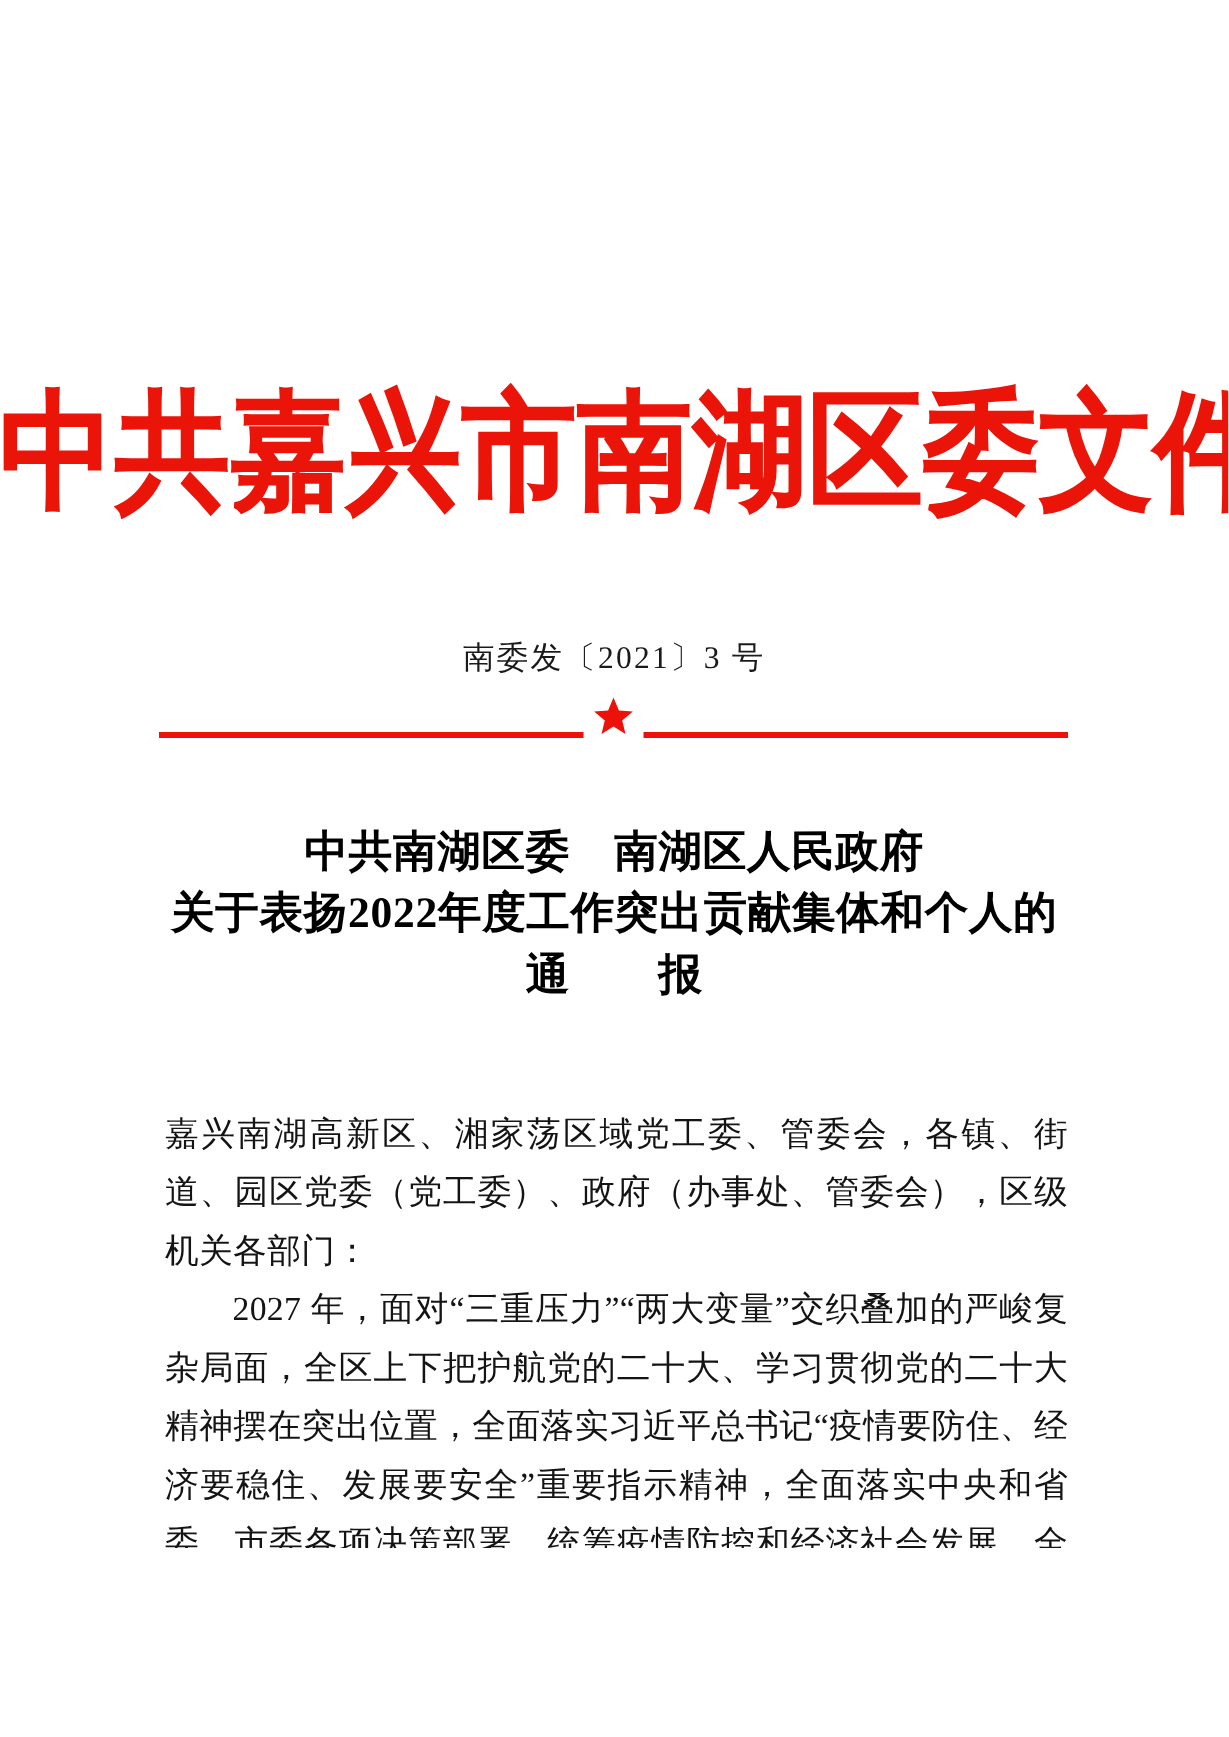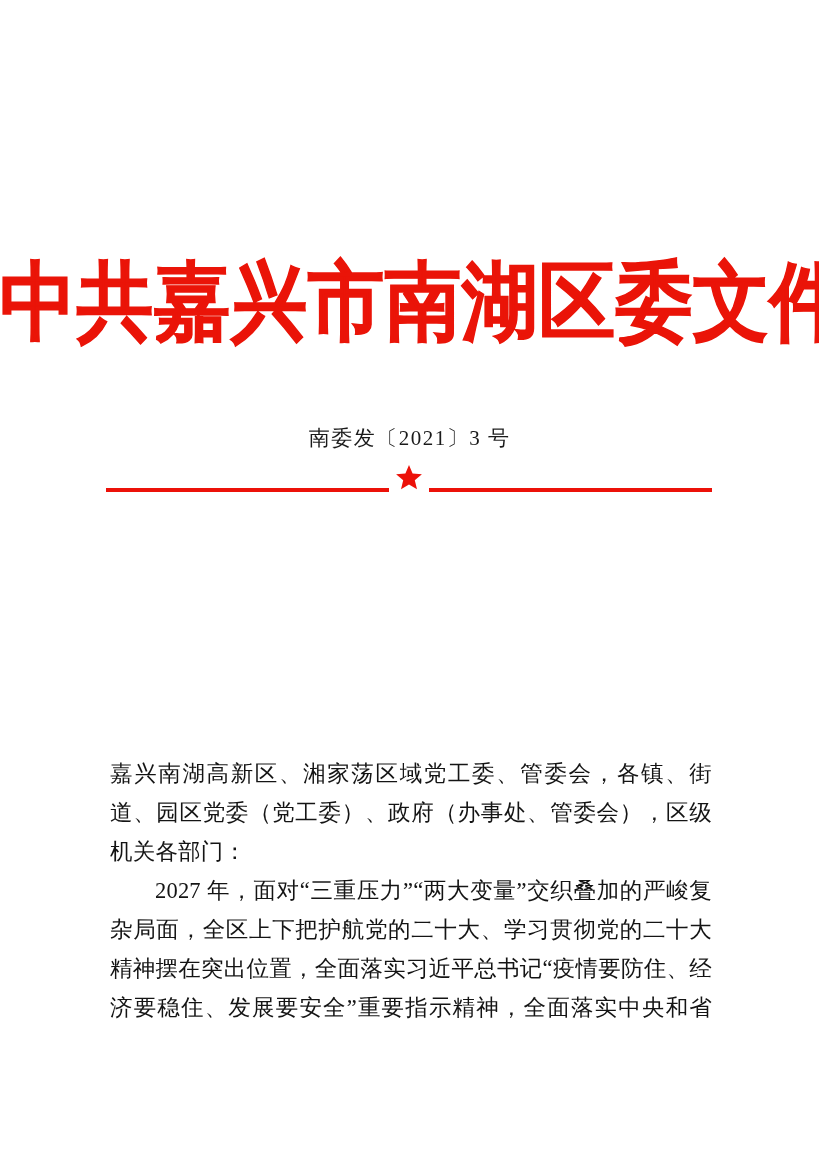--- a/index.html
+++ b/index.html
@@ -107,21 +107,20 @@
     letter-spacing: 0.5px;
     white-space: nowrap;
   }
 
   
   .body-block {
     position: absolute;
     left: 110px;
     width: 602px;
     top: 736px;
-    margin-top: 18px;
   }
   .body-p {
     color: #141414;
     font-family: "Liberation Serif", "DejaVu Serif", serif;
     font-size: 22.5px;
     line-height: 39px;
     text-align: justify;
     text-justify: inter-ideograph;
     letter-spacing: 0.2px;
     margin: 0;
@@ -160,20 +159,25 @@
 
   <div class="rule-wrap">
     <div class="rule-line"></div>
     <div class="rule-star">
       <svg width="26" height="25" viewBox="0 0 26 25" aria-hidden="true">
         <polygon points="13,0 16.6,8.6 25.9,9.3 18.8,15.3 21,24.3 13,19.4 5,24.3 7.2,15.3 0.1,9.3 9.4,8.6" fill="#ec1109"></polygon>
       </svg>
     </div>
   </div>
 
+  <div class="title-block">
+    <div class="title-line">中共南湖区委　南湖区人民政府</div>
+    <div class="title-line">关于表扬2022年度工作突出贡献集体和个人的</div>
+    <div class="title-line">通　　报</div>
+  </div>
 
   <div class="body-block">
     <p class="body-p">嘉兴南湖高新区、湘家荡区域党工委、管委会，各镇、街道、园区党委（党工委）、政府（办事处、管委会），区级机关各部门：</p>
     <p class="body-p indent">2027 年，面对“三重压力”“两大变量”交织叠加的严峻复杂局面，全区上下把护航党的二十大、学习贯彻党的二十大精神摆在突出位置，全面落实习近平总书记“疫情要防住、经济要稳住、发展要安全”重要指示精神，全面落实中央和省委、市委各项决策部署，统筹疫情防控和经济社会发展，全面实施高质量发</p>
   </div>
 
   <div class="footer">
     <span class="footer-text">— 1 —</span>
   </div>
 

